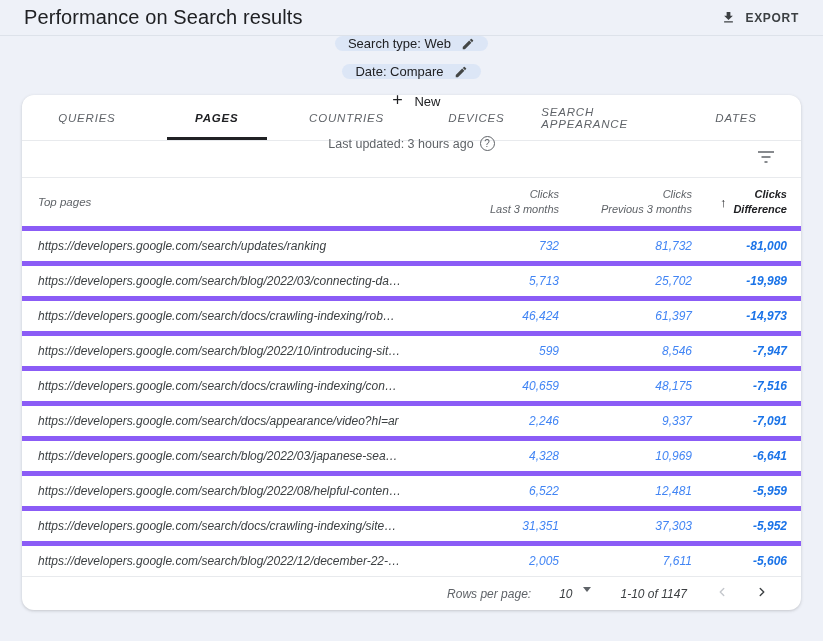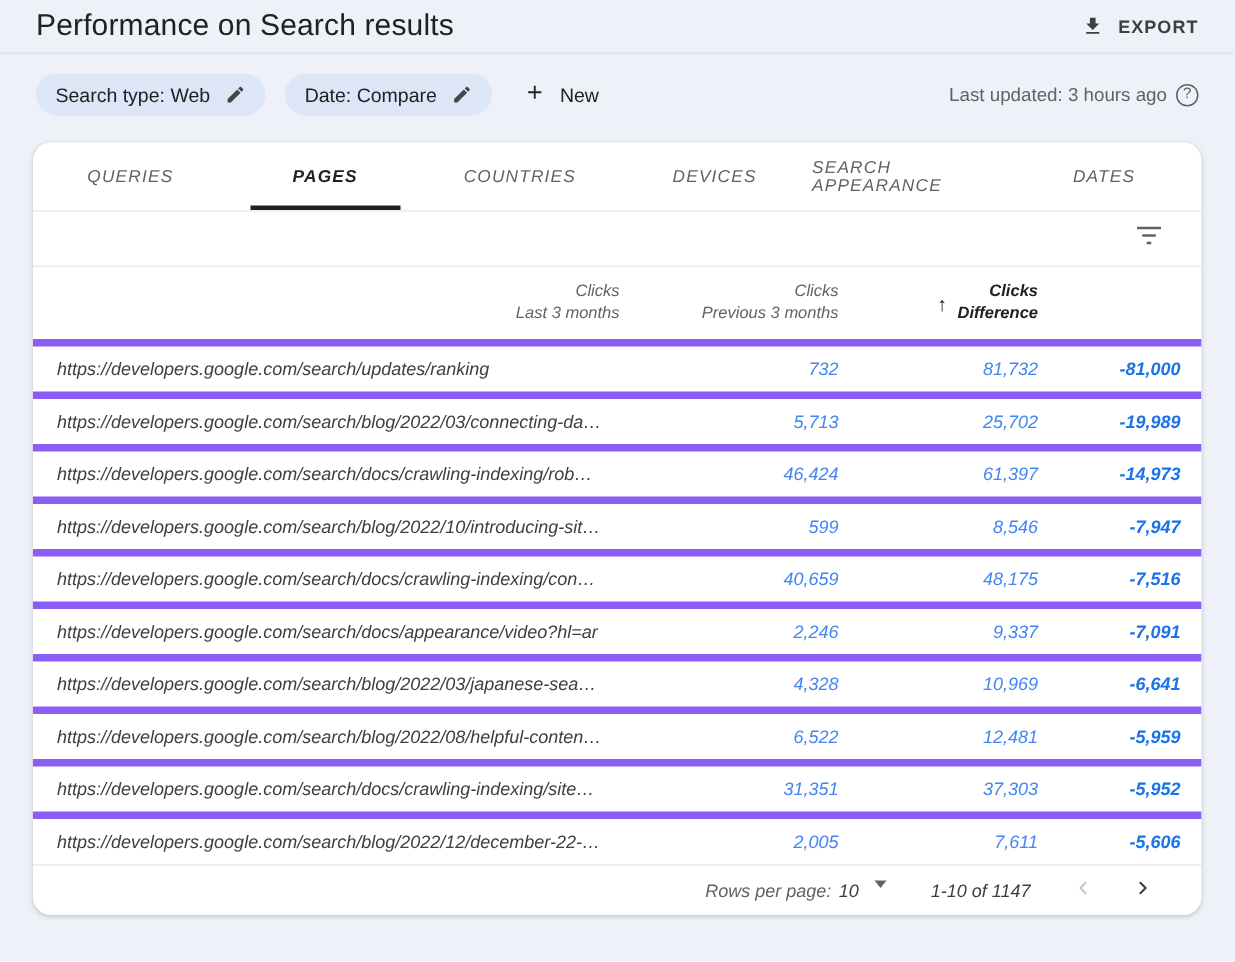--- a/index.html
+++ b/index.html
@@ -23,21 +23,21 @@
     display:flex; align-items:center; gap:9px;
     font-size:12px; font-weight:700; letter-spacing:.7px;
     color:#3c4043; cursor:pointer; background:none; border:none;
     font-family:"Liberation Sans", sans-serif;
   }
   .export-btn svg { display:block; }
   
   .filterbar {
     height:54px;
     padding:0 24px;
-    display:flex; align-items:center; gap:13px;
+    display:flex; align-items:center; gap:13px;flex-direction:column;
   }
   .chip {
     display:flex; align-items:center; gap:10px;
     height:28px; padding:0 13px 0 13px;
     background:#dce6f6; border-radius:14px;
     font-size:13px; color:#202124; cursor:pointer;
   }
   .chip svg { display:block; }
   .new-btn {
     display:flex; align-items:center; gap:9px;
@@ -106,21 +106,21 @@
   .cell-num { text-align:right; font-size:12px; color:#4285f4; }
   .cell-diff { text-align:right; font-size:12px; font-weight:700; color:#1a73e8; }
   
   .tfoot {
     height:34px; border-top:1px solid #e8eaed;
     display:flex; align-items:center; justify-content:flex-end;
     padding-right:30px; font-size:12px; color:#5f6368;
   }
   .rpp-label { color:#5f6368; }
   .rpp-select {
-    display:flex; align-items:flex-start; gap:10px; margin-left:5px;
+    display:flex; align-items:flex-start; gap:10px; margin-left:28px;
     color:#3c4043; cursor:pointer;
   }
   .caret-down {
     width:0; height:0;
     border-left:4.5px solid transparent; border-right:4.5px solid transparent;
     border-top:5px solid #5f6368;
   }
   .range-label { margin:0 26px 0 30px; color:#3c4043; }
   .pager { display:flex; align-items:center; gap:22px; }
   .pager-btn { background:none; border:none; cursor:pointer; display:flex; align-items:center; padding:2px; }
@@ -191,20 +191,21 @@
             <line x1="1" y1="2" x2="17" y2="2"></line>
             <line x1="4.5" y1="7" x2="13.5" y2="7"></line>
             <line x1="7.5" y1="12" x2="10.5" y2="12"></line>
           </g>
         </svg>
     </span>
   </div>
   <div class="divider"></div>
 
   <div class="thead">
+    <div class="th-first">Top pages</div>
     <div class="th-num">
       <div>Clicks</div>
       <div>Last 3 months</div>
     </div>
     <div class="th-num">
       <div>Clicks</div>
       <div>Previous 3 months</div>
     </div>
     <div class="th-diff">
       <span class="sort-arrow">↑</span>

